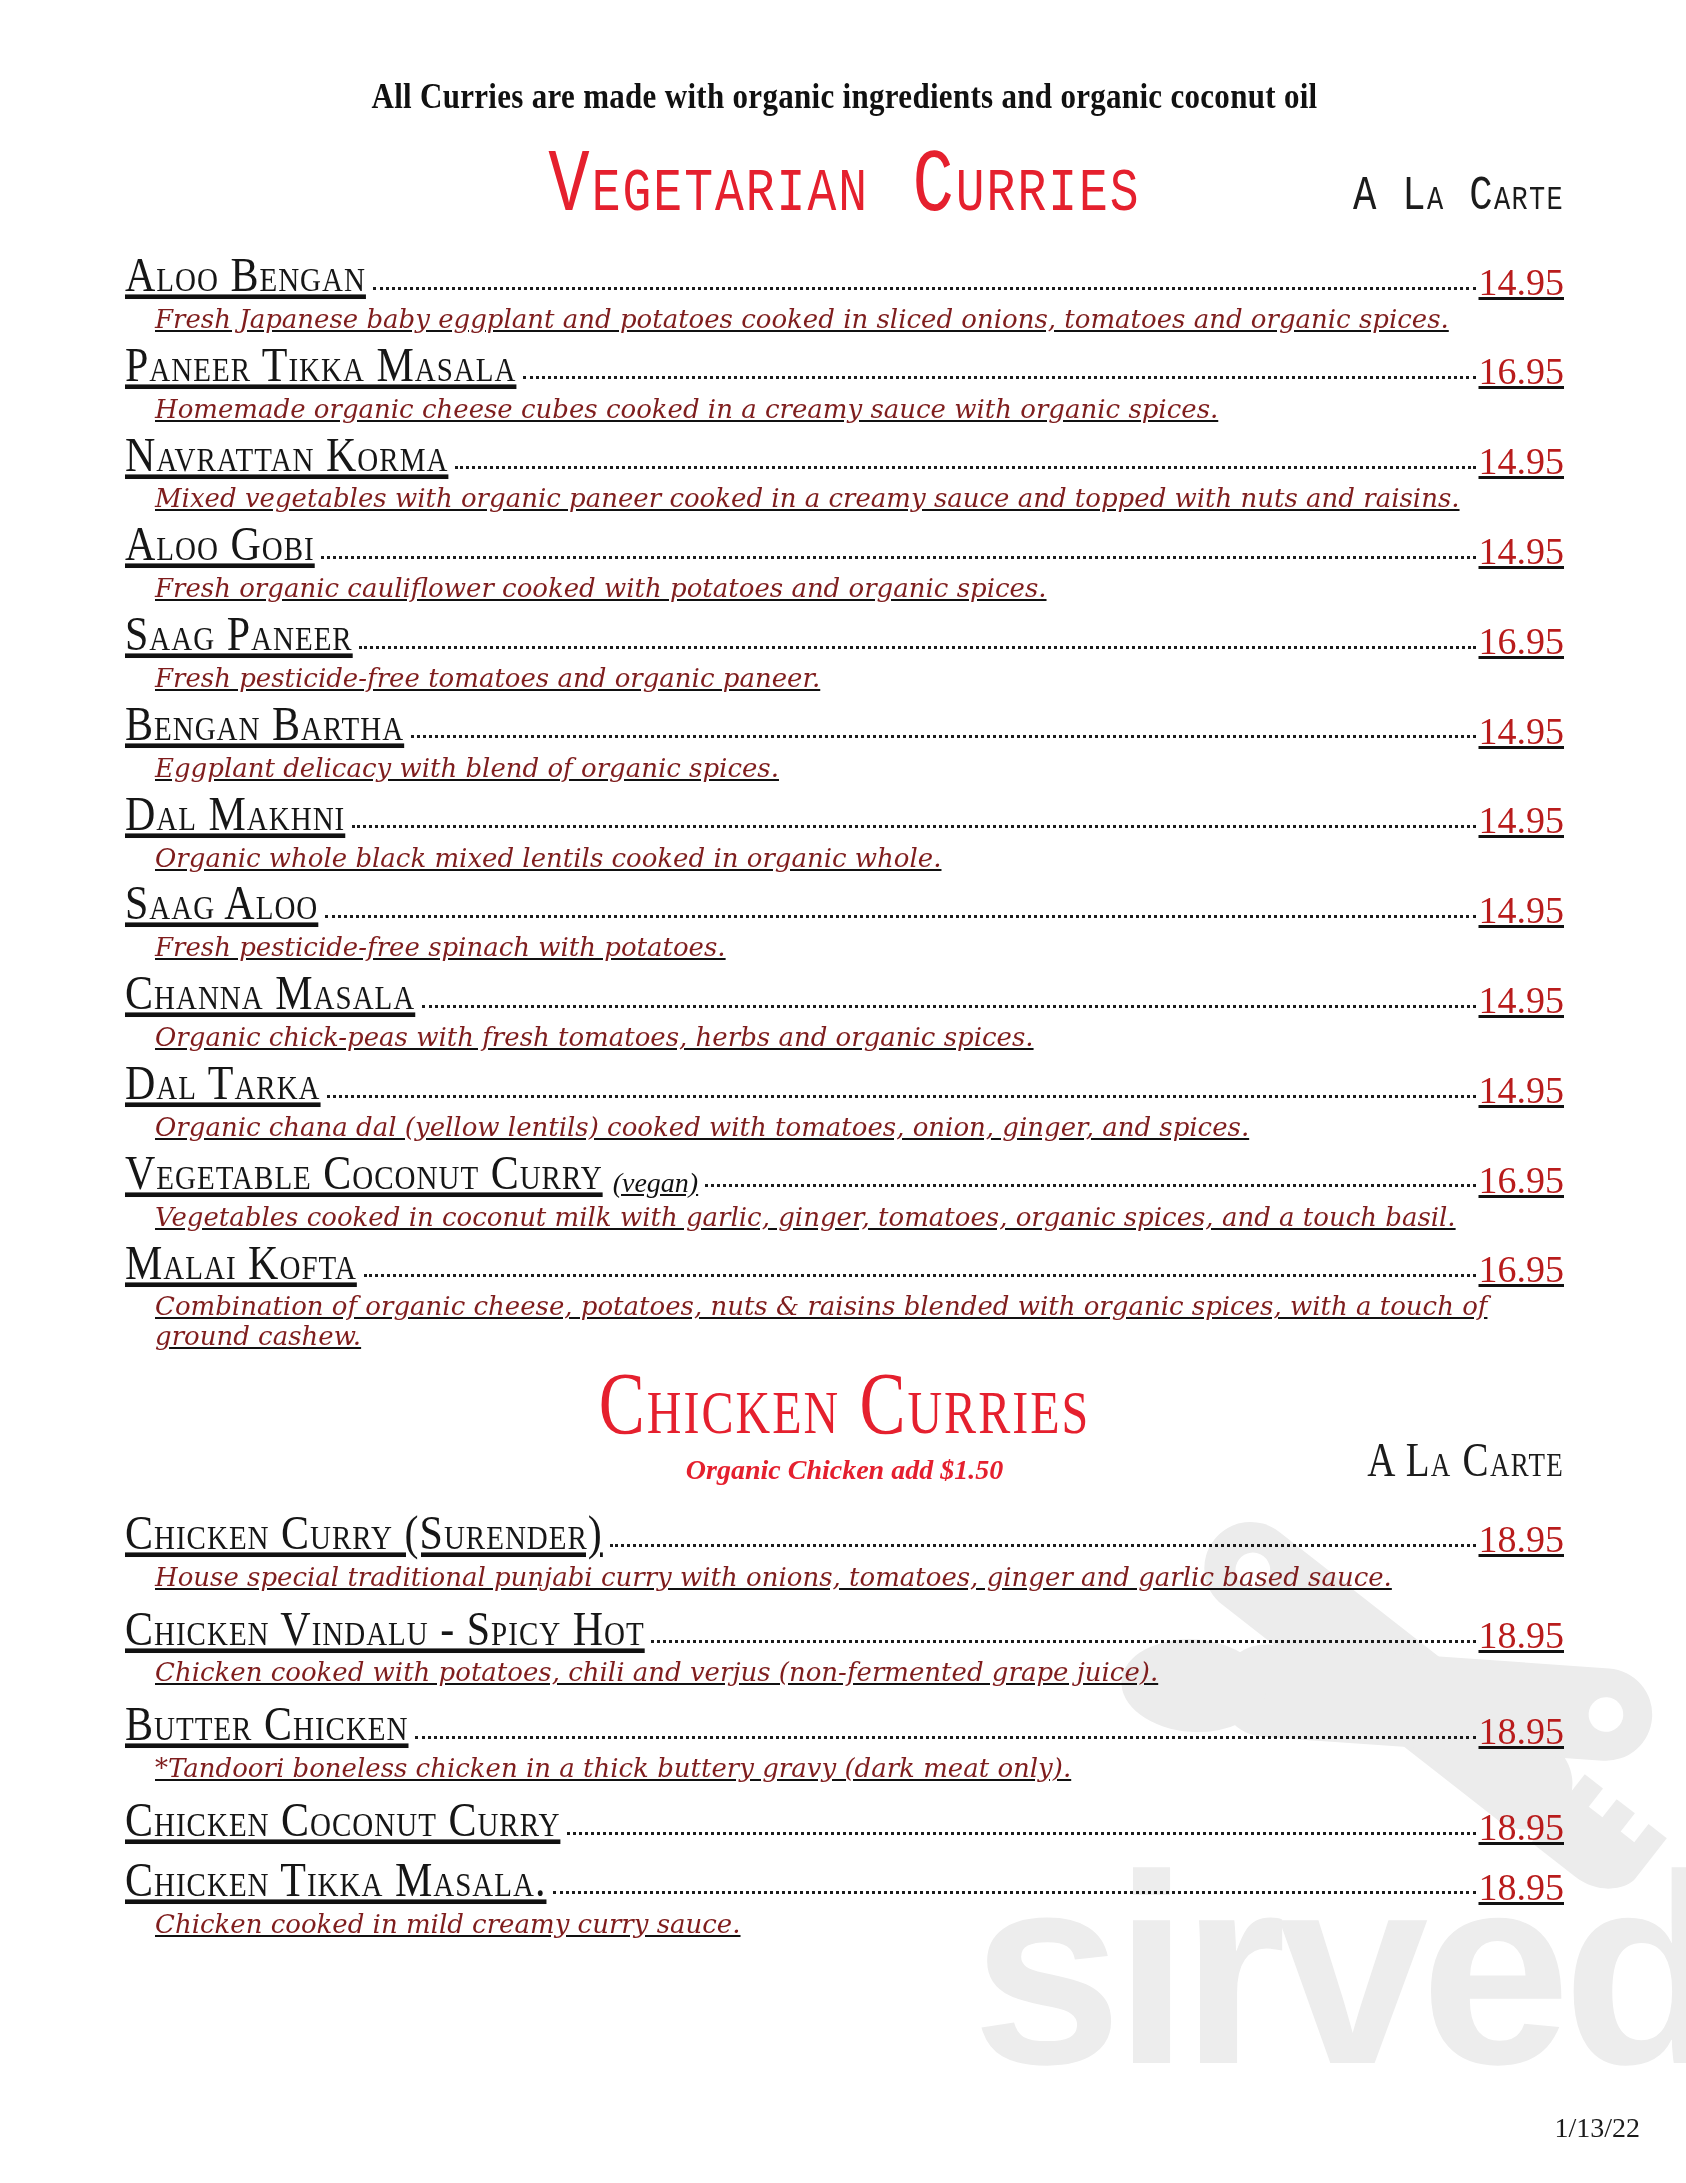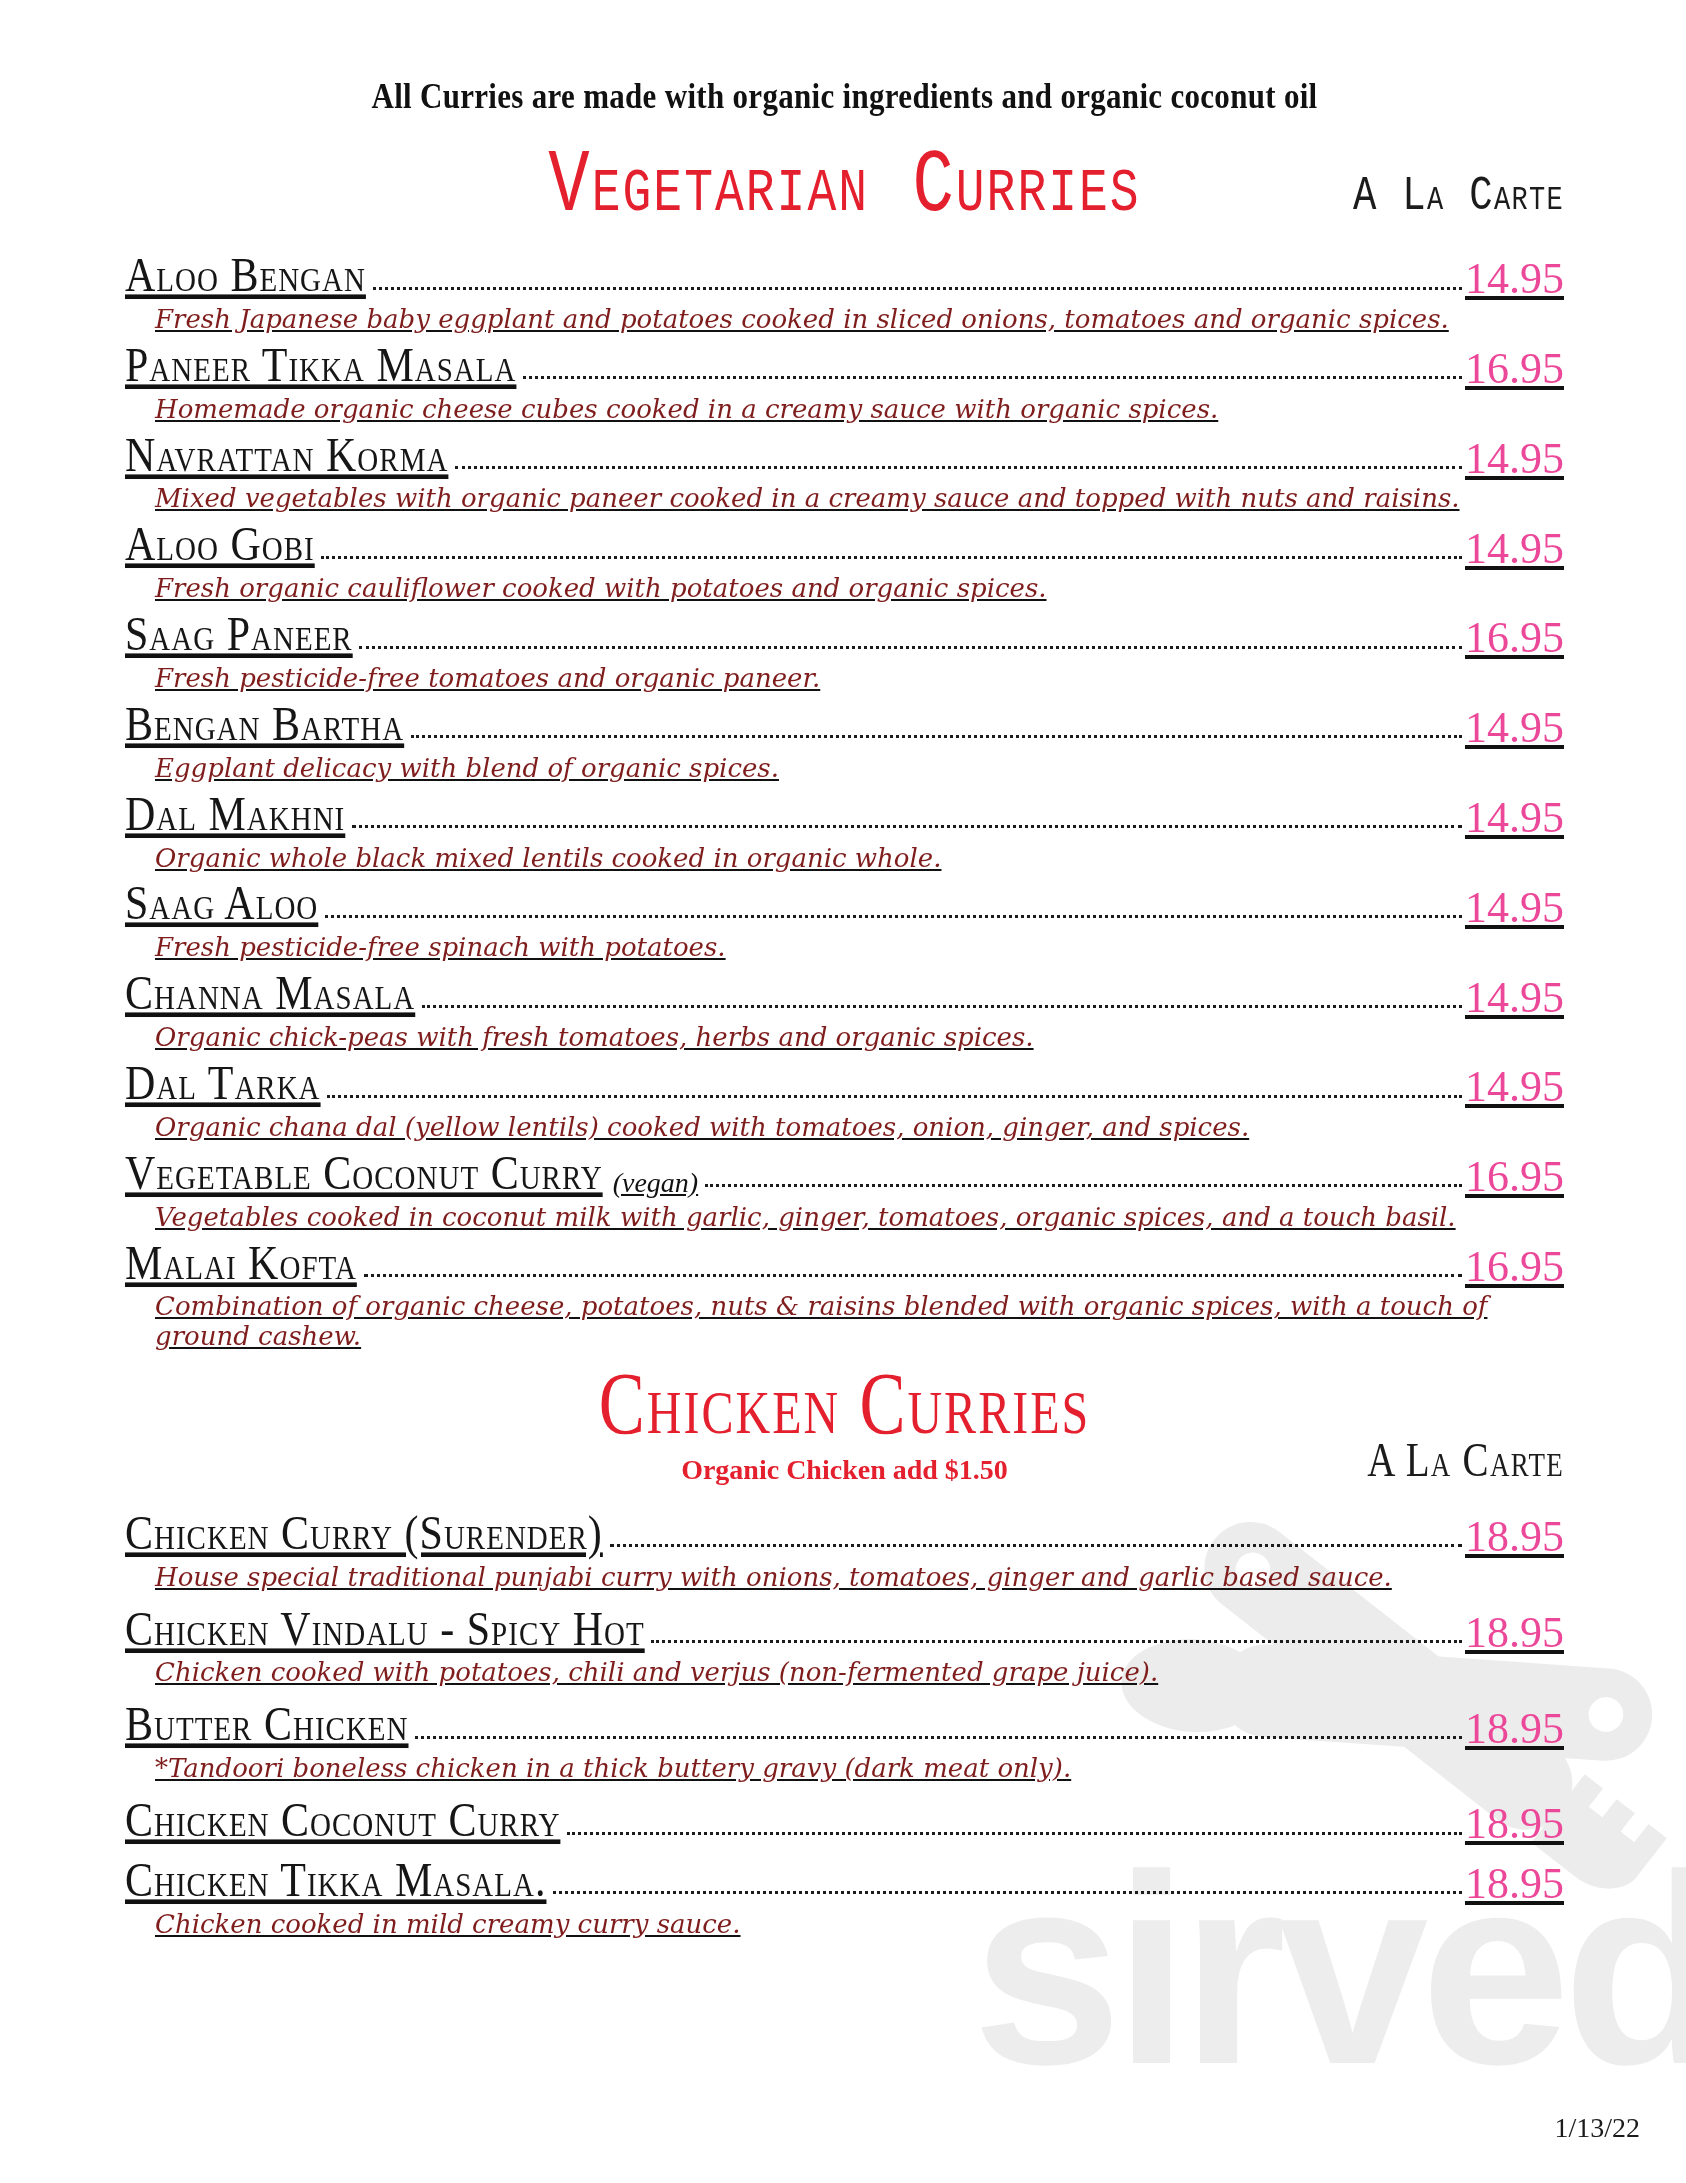--- a/index.html
+++ b/index.html
@@ -32,21 +32,21 @@
   .menu-section.first .section-head { margin-top:49px;font-family:Liberation Mono, monospace; }
   .menu-section.second .section-head { margin-top:27px; }
 
   .section-title {
     margin:0; line-height:1; font-weight:normal;
     font-variant:small-caps; font-size:69px; letter-spacing:2px;
     color:#e5202e;
     transform:scaleY(1.28); transform-origin:center bottom;
   }
   .section-subtitle {
-    color:#e5202e; font-weight:bold;
+    color:#e5202e; font-style:italic; font-weight:bold;
     font-size:28px; margin-top:6.7px; line-height:1.1;
   }
   .section-subtitle:empty { display:none; }
 
   .alacarte {
     position:absolute; right:0; bottom:2.7px;
     font-variant:small-caps; font-size:39px; letter-spacing:1.3px; line-height:1;
     transform:scaleY(1.22); transform-origin:right bottom; color:#1c1c1c;
     white-space:nowrap;
   }
@@ -60,21 +60,21 @@
 
   .item-row { display:flex; align-items:flex-end; }
   .item-name {
     display:inline-block; font-variant:small-caps; font-size:42px;
     line-height:0.95; letter-spacing:1px; white-space:nowrap;
     transform:scaleY(1.15); transform-origin:left bottom; color:#161616;
   }
   .item-note { font-style:italic; font-size:28px; line-height:1; margin-left:10px; white-space:nowrap; }
   .item-note:empty { display:none; }
   .dots { flex:1; min-width:27px; border-bottom:3.4px dotted #1b1b1b; margin:0 2.7px 9.4px 6.7px; }
-  .item-price { font-size:44px; line-height:0.9; white-space:nowrap; color:#ec4899; }
+  .item-price { font-size:38px; line-height:0.9; white-space:nowrap; color:#b91c1c; }
 
   .item-desc {
     font-family:"DejaVu Serif", serif; font-style:italic;
     font-size:26px; line-height:1.15; margin-top:6px; padding-left:30px; color:#7f1d1d;
   }
 
   .date-stamp {
     position:absolute; right:47px; bottom:39px; z-index:1;
     font-size:28px; color:#1b1b1b;
   }

